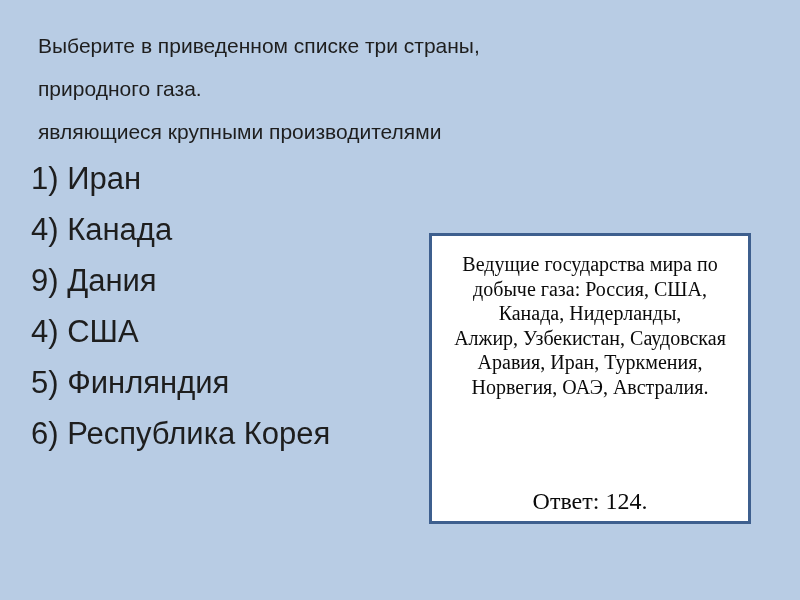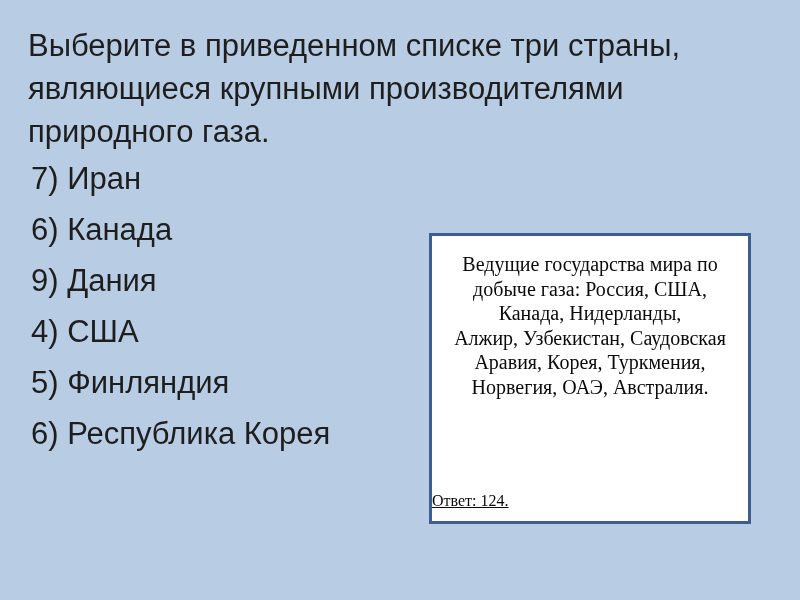--- a/index.html
+++ b/index.html
@@ -9,24 +9,24 @@
   .slide {
     position: relative;
     width: 800px;
     height: 600px;
     background: #b8cce4;
     overflow: hidden;
     font-family: "Liberation Sans", sans-serif;
   }
   .question {
     position: absolute;
-    left: 28px;
+    left: 38px;
     top: 24px;
     color: #1e1e1e;
-    font-size: 31px;
+    font-size: 21px;
     line-height: 43px;
     white-space: nowrap;
   }
   .options {
     position: absolute;
     left: 31px;
     top: 157px;
     color: #1e1e1e;
     font-size: 31px;
   }
@@ -54,53 +54,53 @@
     text-align: center;
   }
   .answer-box-line {
     white-space: nowrap;
   }
   .answer-line {
     position: absolute;
     left: 0;
     right: 0;
     bottom: 8px;
+    text-align: center;
     font-family: "Liberation Serif", serif;
-    font-size: 16px;
+    font-size: 24px;
     line-height: 24.5px;
     color: #0a0a0a;
     white-space: nowrap;
-    text-decoration: underline;
   }
 </style>
 </head>
 <body>
 
 <div class="slide" style="background: rgb(184, 204, 228); color: rgb(30, 30, 30);">
 
   <div class="question">
     <div>Выберите в приведенном списке три страны,</div>
+    <div>природного газа.</div>
     <div>являющиеся крупными производителями</div>
-    <div>природного газа.</div>
   </div>
 
   <div class="options">
-    <div class="option">7) Иран</div>
-    <div class="option">6) Канада</div>
+    <div class="option">1) Иран</div>
+    <div class="option">4) Канада</div>
     <div class="option">9) Дания</div>
     <div class="option">4) США</div>
     <div class="option">5) Финляндия</div>
     <div class="option">6) Республика Корея</div>
   </div>
 
   <div class="answer-box" style="border-color: rgb(62, 95, 142); background: rgb(255, 255, 255);">
     <div class="answer-box-body">
       <div class="answer-box-line">Ведущие государства мира по</div>
       <div class="answer-box-line">добыче газа: Россия, США,</div>
       <div class="answer-box-line">Канада, Нидерланды,</div>
       <div class="answer-box-line">Алжир, Узбекистан, Саудовская</div>
-      <div class="answer-box-line">Аравия, Корея, Туркмения,</div>
+      <div class="answer-box-line">Аравия, Иран, Туркмения,</div>
       <div class="answer-box-line">Норвегия, ОАЭ, Австралия.</div>
     </div>
     <div class="answer-line">Ответ: 124.</div>
   </div>
 
 </div>
 
 </body></html>

